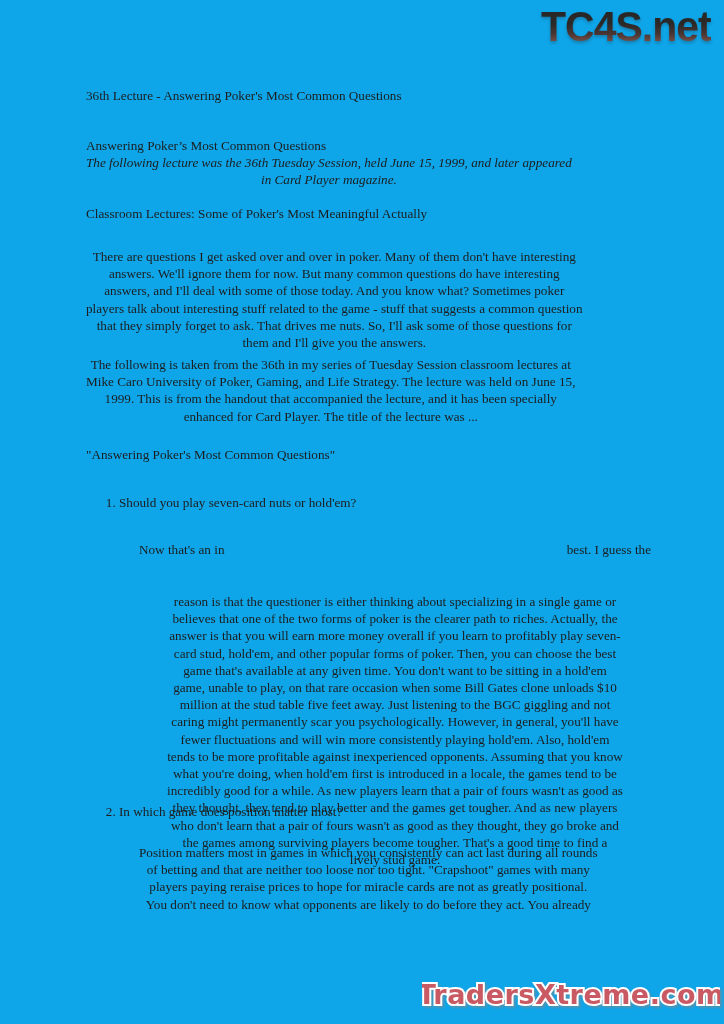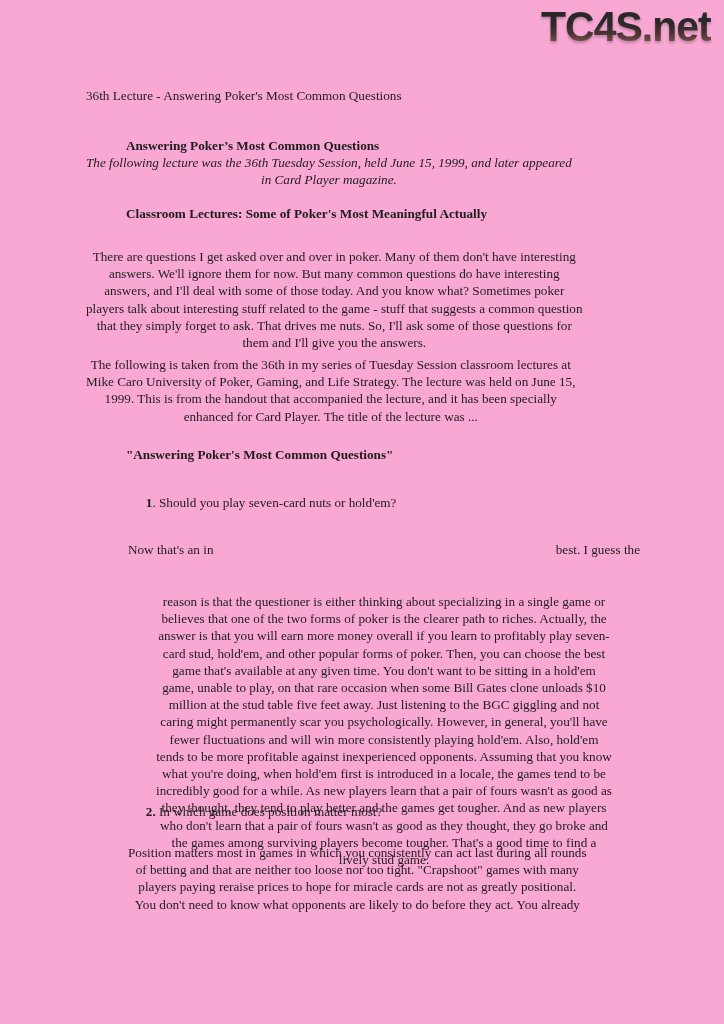--- a/index.html
+++ b/index.html
@@ -1,31 +1,31 @@
 <!DOCTYPE html>
 <html><head>
 <meta charset="utf-8">
 <style>
   html,body { margin:0; padding:0; }
   body {
     width:724px; height:1024px; position:relative; overflow:hidden;
     background:#ffffff;
     font-family:"Liberation Serif", serif;
   }
-  .page { position:absolute; inset:0; background:#f9a8d4; }
+  .page { position:absolute; inset:0; background:#0ea5e9; }
 
   
   .doc {
     position:absolute; left:86px; top:0; width:570px;
     font-size:13.2px; line-height:17.2px; color:#1d1d1d;
   }
   .block { position:absolute; left:0; white-space:pre;text-align:center; }
-  .bold   { font-weight:bold;margin-left:40px; }
+  .bold   { font-weight:normal; }
   .italic { font-style:italic; }
-  .indent { left:42px; }
+  .indent { left:53px; }
   .a1-line1 {
     display:flex; justify-content:space-between; width:512px; white-space:pre;
   }
 
   
   .logo-top {
     position:absolute; left:541px; top:3px; height:48px;
     font-family:"Liberation Sans", sans-serif;
     font-weight:bold; font-size:41px; letter-spacing:-1px;
     transform:scaleY(1.04); transform-origin:top left;
@@ -109,14 +109,19 @@
     </div>
 
     <div class="block indent" style="top:844px">Position matters most in games in which you consistently can act last during all rounds
 of betting and that are neither too loose nor too tight. "Crapshoot" games with many
 players paying reraise prices to hope for miracle cards are not as greatly positional.
 You don't need to know what opponents are likely to do before they act. You already</div>
 
   </div>
 
 
+  <div class="wm-bottom">
+    <svg width="298" height="40" viewBox="0 0 298 40">
+      <text x="149" y="29" text-anchor="middle" font-family="DejaVu Sans, sans-serif" font-weight="bold" font-size="27" letter-spacing="0.5" fill="#c95a63" stroke="#ffffff" stroke-width="4" paint-order="stroke">TradersXtreme.com</text>
+    </svg>
+  </div>
 
 </div>
 
 </body></html>

